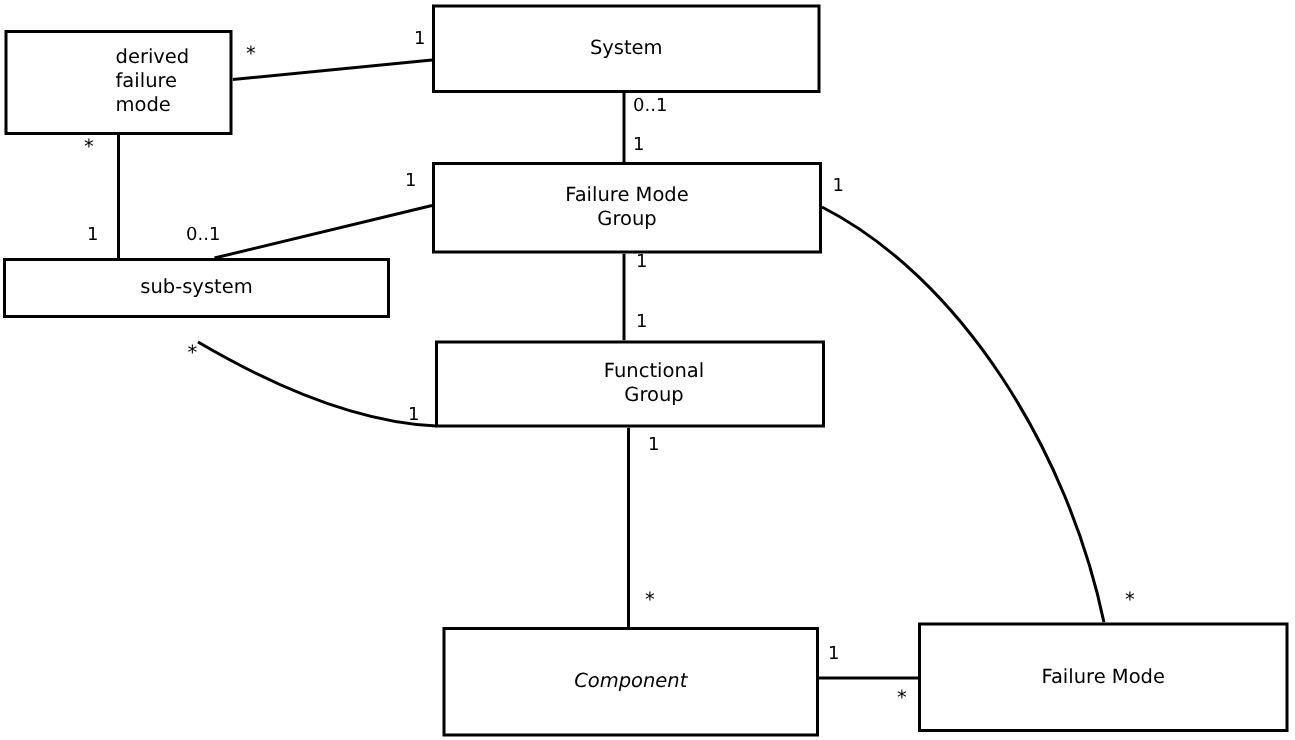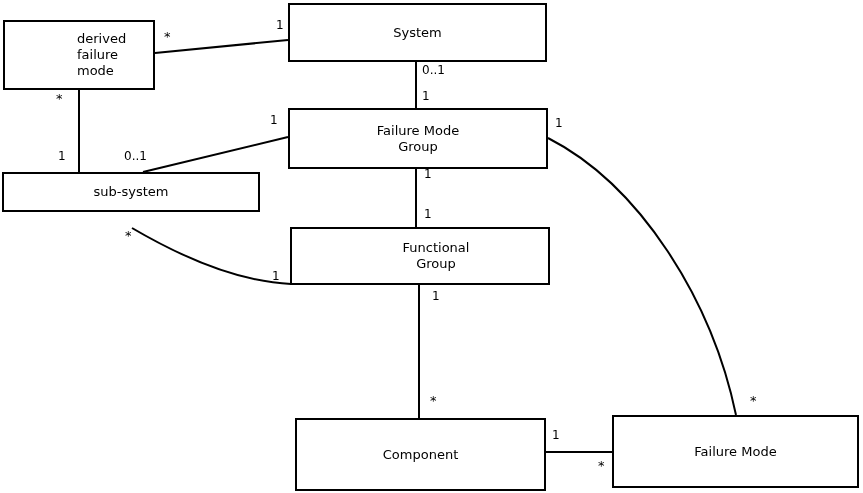--- a/index.html
+++ b/index.html
@@ -108,21 +108,21 @@
 
   <div class="uml-box" style="left:2px; top:172px; width:258px; height:40px;">
     <span class="uml-box-label">sub-system</span>
   </div>
 
   <div class="uml-box" style="left:290px; top:227px; width:260px; height:58px;padding-left:32px;">
     <span class="uml-box-label">Functional
 Group</span>
   </div>
 
-  <div class="uml-box" style="left:295px; top:418px; width:251px; height:73px;">
+  <div class="uml-box" style="left:295px; top:418px; width:251px; height:73px;font-style:italic;">
     <span class="uml-box-label">Component</span>
   </div>
 
   <div class="uml-box" style="left:612px; top:415px; width:247px; height:73px;">
     <span class="uml-box-label">Failure Mode</span>
   </div>
 
   <div id="multiplicity-layer">
       <div class="mult star" style="left: 164px; top: 31px;">*</div>
       <div class="mult" style="left: 276px; top: 19px;">1</div>

